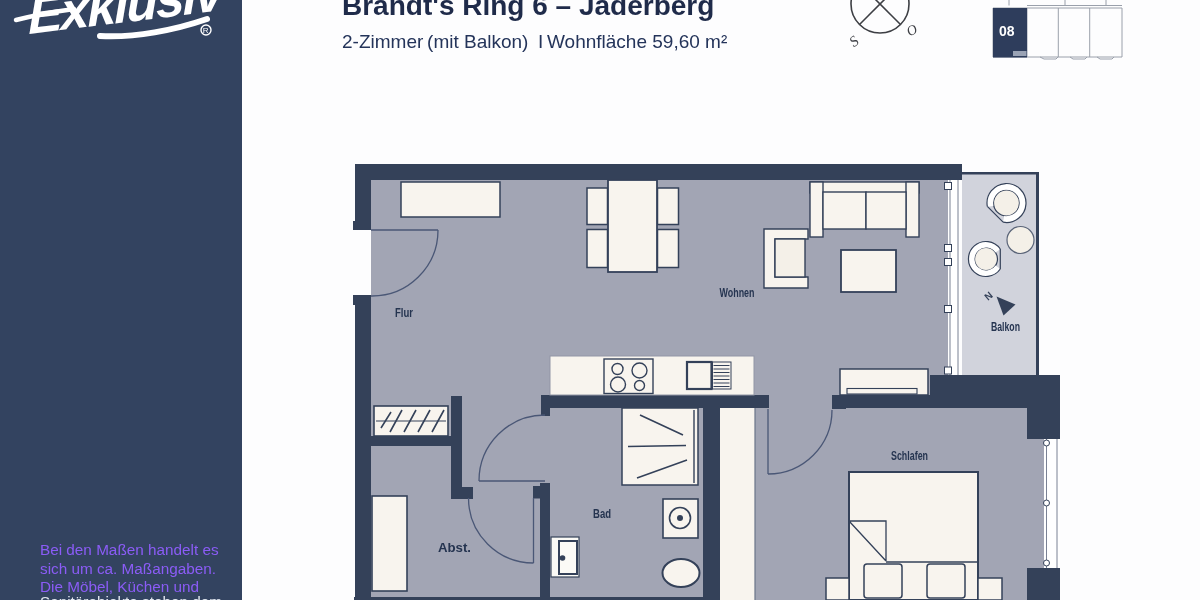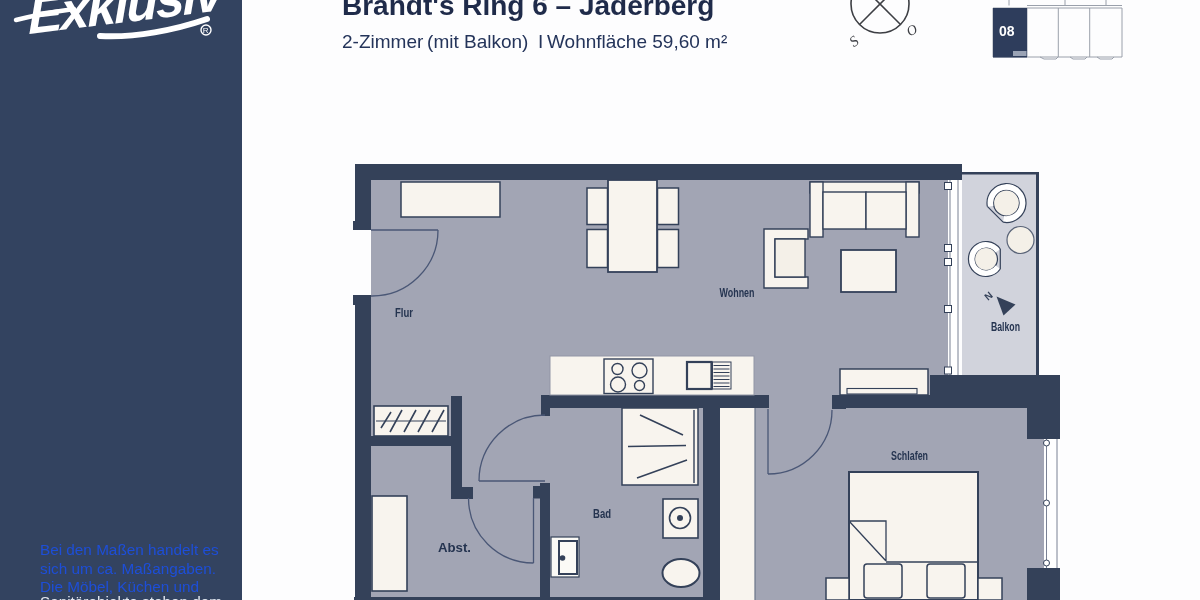--- a/index.html
+++ b/index.html
@@ -21,21 +21,21 @@
       <path d="M16,20 C36,15 52,12 74,9" stroke-width="4.5"></path>
       <path d="M100,36 C135,38 175,30 207,19" stroke-width="6"></path>
     </g>
     <g>
       <circle cx="206" cy="30" r="5" fill="none" stroke="#ffffff" stroke-width="1.4"></circle>
       <text x="202.8" y="33.2" font-size="8" fill="#ffffff">R</text>
     </g>
   </svg>
 </div>
 
-<div class="abs" style="left:40px;top:541px;width:196px;color:#1d4ed8;font-size:15.3px;line-height:18.6px;">
+<div class="abs" style="left:40px;top:541px;width:196px;color:#8b5cf6;font-size:15.3px;line-height:18.6px;">
 Bei den Maßen handelt es sich um ca. Maßangaben. Die Möbel, Küchen und
 </div>
 
 <div class="abs" style="left:40px;top:592.5px;width:210px;color:#e3e8f0;font-size:15.3px;line-height:18.6px;white-space:nowrap;">Sanitärobjekte stehen dem</div>
 
 <svg class="abs" style="left:0;top:0;" width="800" height="60" viewBox="0 0 800 60">
 
   <text x="342" y="14.5" font-size="28" font-weight="bold" fill="#1f2b4a" letter-spacing="0">Brandt's Ring 6 – Jaderberg</text>
 
   <text x="342" y="48" font-size="19" fill="#24345a">2-Zimmer (mit Balkon) I Wohnfläche 59,60 m²</text>

